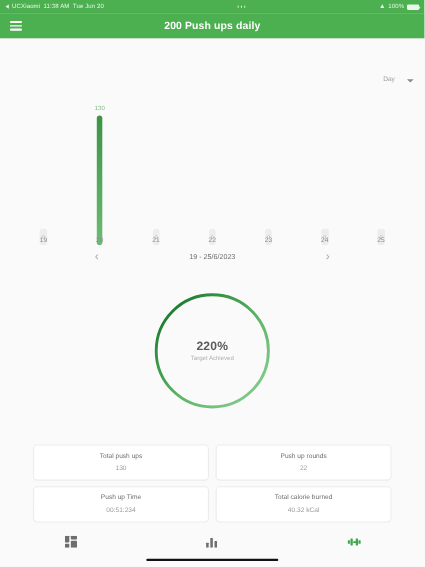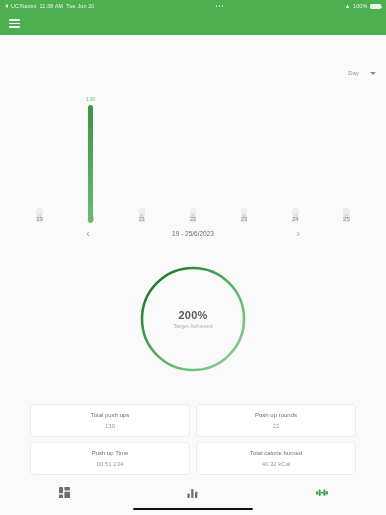--- a/index.html
+++ b/index.html
@@ -141,20 +141,21 @@
     <span class="batt"></span>
   </div>
 </div>
 
 <div class="appbar">
   <div class="hamburger">
     <span></span>
       <span></span>
       <span></span>
   </div>
+  <div class="appbar-title">200 Push ups daily</div>
 </div>
 
 <div class="content">
 
   <div class="period">
     <span class="period-label">Day</span>
     <span class="caret"></span>
   </div>
 
   <div class="chart" id="chart">
@@ -221,21 +222,21 @@
         <defs>
           <linearGradient id="ringgrad" x1="0%" y1="100%" x2="100%" y2="0%">
             <stop offset="0%" stop-color="#8ed196"></stop>
             <stop offset="45%" stop-color="#5cb566"></stop>
             <stop offset="100%" stop-color="#0d6b1e"></stop>
           </linearGradient>
         </defs>
         <circle cx="56" cy="56" r="51" fill="none" stroke="url(#ringgrad)" stroke-width="2.6" stroke-linecap="round" transform="rotate(-90 56 56)" stroke-dasharray="320.4424506661589 320.4424506661589"></circle>
       </svg>
       <div class="ring-center">
-        <div class="ring-pct">200%</div>
+        <div class="ring-pct">220%</div>
         <div class="ring-sub">Target Achieved</div>
       </div>
     </div>
   </div>
 
   <div class="stats" id="stats">
       <div class="card">
         <div class="card-label">Total push ups</div>
         <div class="card-value">130</div>
       </div>

